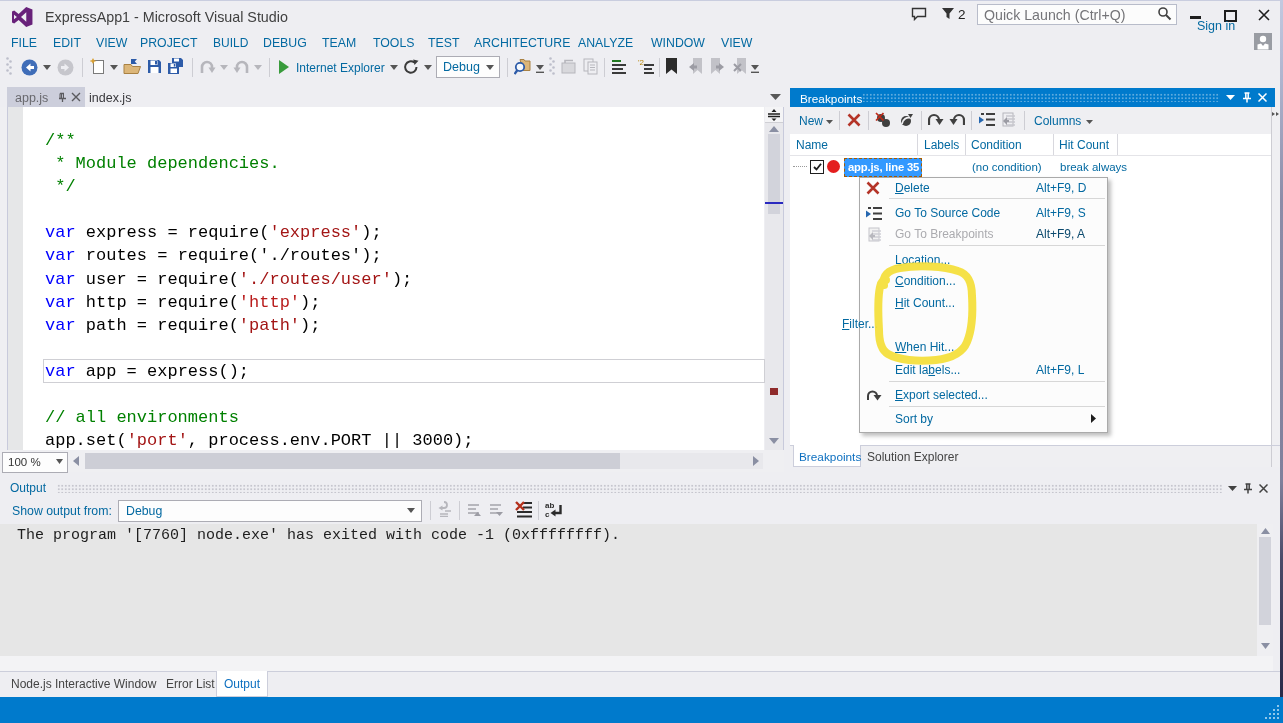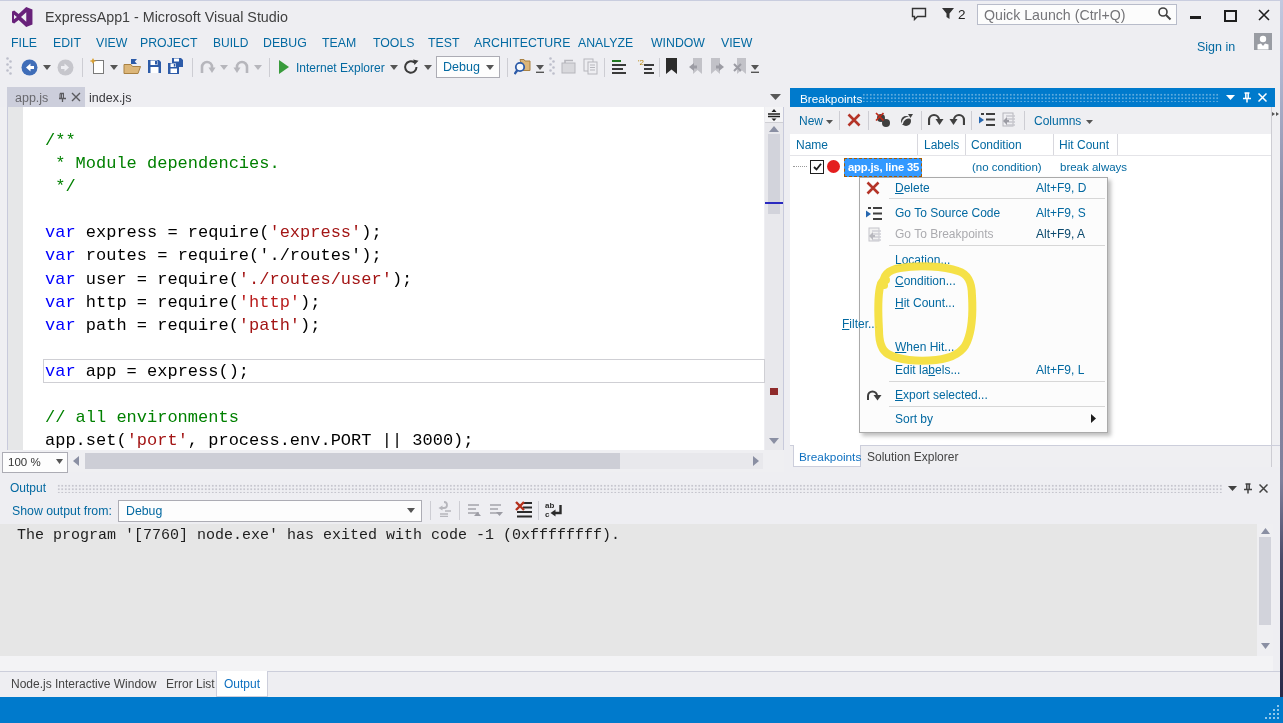--- a/index.html
+++ b/index.html
@@ -44,21 +44,21 @@
 <div class="a t" style="left:140px;top:36px;font-size:12.3px">PROJECT</div>
 <div class="a t" style="left:213px;top:36px;font-size:12px">BUILD</div>
 <div class="a t" style="left:263px;top:36px;font-size:12.3px">DEBUG</div>
 <div class="a t" style="left:322px;top:36px;font-size:12.3px">TEAM</div>
 <div class="a t" style="left:373px;top:36px;font-size:12.3px">TOOLS</div>
 <div class="a t" style="left:428px;top:36px;font-size:12.3px">TEST</div>
 <div class="a t" style="left:474px;top:36px;font-size:12.3px">ARCHITECTURE</div>
 <div class="a t" style="left:578px;top:36px;font-size:12.3px">ANALYZE</div>
 <div class="a t" style="left:651px;top:36px;font-size:12.3px">WINDOW</div>
 <div class="a t" style="left:721px;top:36px;font-size:12.3px">VIEW</div>
-<div class="a t" style="left:1197px;top:40px;font-size:12.5px">Sign in</div>
+<div class="a t" style="left:1197px;top:19px;font-size:12.5px">Sign in</div>
 <div class="a" style="left:1254px;top:33px;width:18px;height:17px;background:#999CA3"></div>
 <svg class="a" style="left:1254px;top:33px" width="18" height="17" viewBox="0 0 18 17">
     <circle cx="9" cy="6" r="3.2" fill="#fff"></circle>
     <path fill="#fff" d="M3.5 16.5 V11.5 L7 10.5 L9 13 L11 10.5 L14.5 11.5 V16.5 Z"></path>
   </svg>
 
 <svg class="a" style="left:6px;top:57px" width="6" height="20" viewBox="0 0 6 20">
     <g fill="#BDBECB">
       <circle cx="1.5" cy="1.5" r="1.3"></circle>
       <circle cx="4.5" cy="4.5" r="1.3"></circle>

